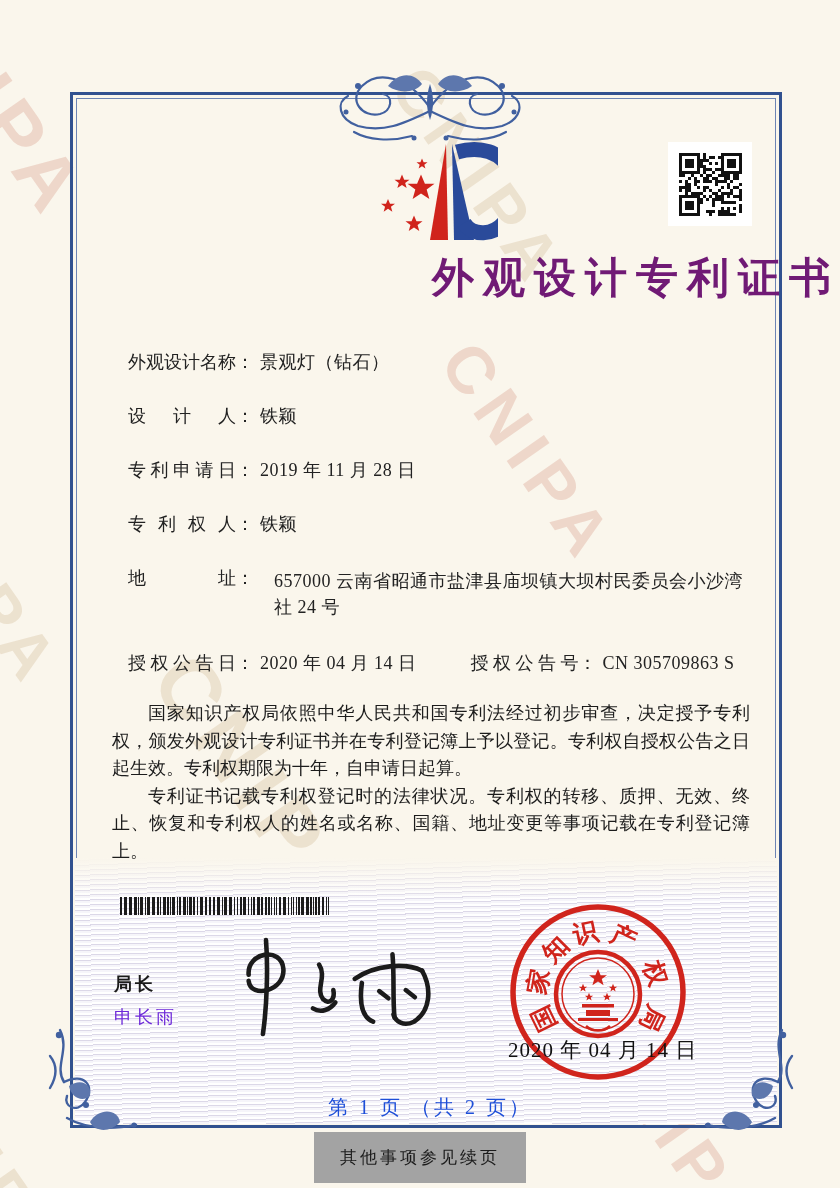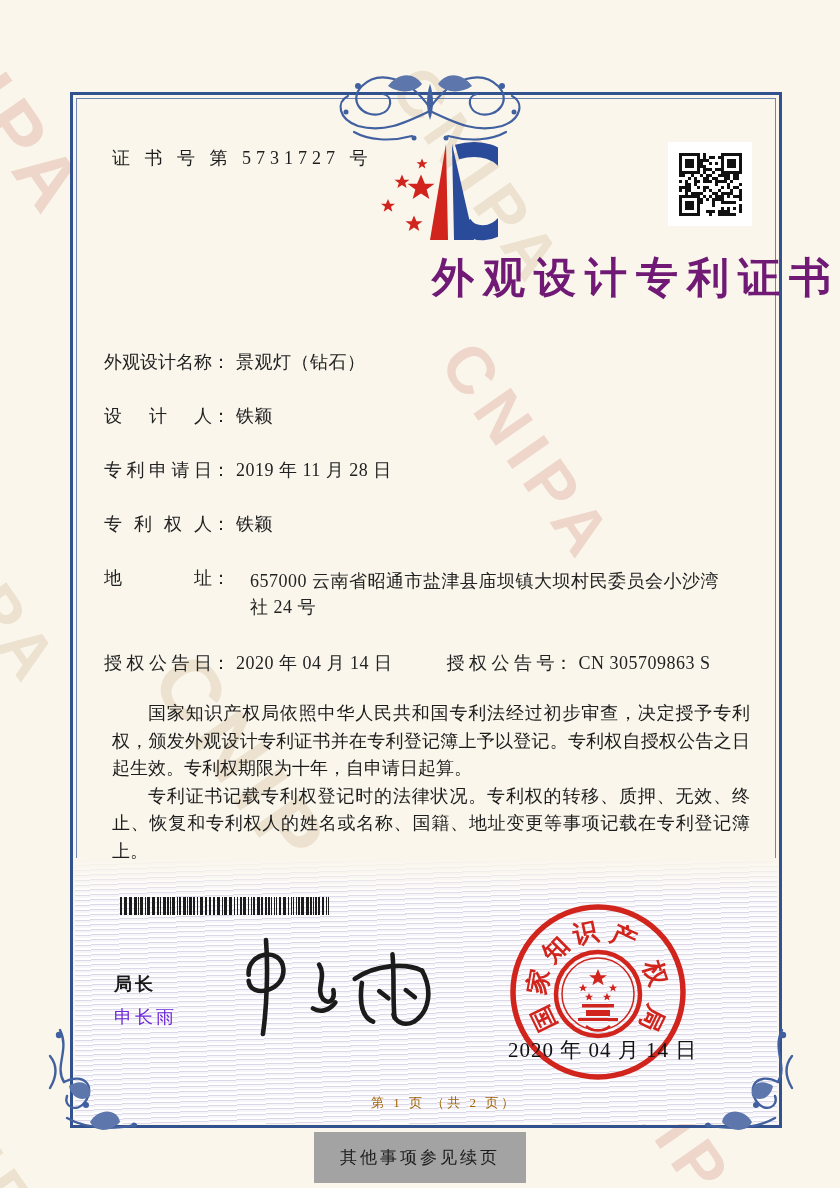--- a/index.html
+++ b/index.html
@@ -33,21 +33,21 @@
   .cert-no { position:absolute; left:112px; top:146px; font-size:18px; letter-spacing:5px; color:#1d1d1d; }
 
   .logo { position:absolute; left:358px; top:136px; width:140px; height:112px; }
 
   .qr-box { position:absolute; left:668px; top:142px; width:84px; height:84px; background:#fff;
             display:flex; align-items:center; justify-content:center; }
 
   .title { position:absolute; left:0; top:250px; width:840px; text-align:right;
            font-size:42px; font-weight:bold; letter-spacing:9px; color:#701a75; }
 
-  .fields { position:absolute; left:104px; top:352px; width:640px; font-size:18px; }
+  .fields { position:absolute; left:128px; top:352px; width:640px; font-size:18px; }
   .frow { margin-bottom:33px; line-height:21px; white-space:nowrap; }
   .f-label { display:inline-block; width:108px; text-align:justify; text-align-last:justify; vertical-align:top; }
   .f-colon { display:inline-block; vertical-align:top; }
   .f-value { display:inline-block; margin-left:6px; vertical-align:top; letter-spacing:0.5px; }
   .frow.addr { white-space:normal; }
   .frow.addr .f-value { width:478px; line-height:26px;margin-left:20px; }
   .grant2 { margin-left:54px; }
 
   .paras { position:absolute; left:112px; top:700px; width:638px; font-size:18px;
            line-height:27.5px; color:#1c1c1c; text-align:justify; }
@@ -63,22 +63,22 @@
 
   .seal { position:absolute; left:508px; top:902px; width:180px; height:180px; }
   .seal svg { position:absolute; left:0; top:0; }
   .seal-ring-text { position:absolute; left:0; top:0; width:100%; height:100%; }
   .seal-ring-text span { position:absolute; left:calc(50% - 13px); top:calc(50% - 14px);
         width:26px; height:28px; text-align:center; font-size:25px; font-weight:bold;
         color:#d0241c; transform-origin:center; }
   .seal-date { position:absolute; left:0; top:134px; width:100%; text-align:center;
         font-size:21px; color:#111; letter-spacing:1px; white-space:nowrap; }
 
-  .page-num { position:absolute; left:88px; top:1094px; width:712px; text-align:center;
-              font-size:13px; letter-spacing:3px; color:#a16207; }
+  .page-num { position:absolute; left:74px; top:1094px; width:712px; text-align:center;
+              font-size:20px; letter-spacing:3px; color:#1d4ed8; }
 
   .cont-note { position:absolute; left:0; top:1132px; width:840px; text-align:center; }
   .cont-note span { display:inline-block; background:#a3a3a3; padding:14px 26px;
               font-size:17px; letter-spacing:3px; color:#1b1b1b;font-family:Liberation Serif, serif; }
 </style>
 </head>
 <body>
 
 <div class="page">
 
@@ -133,21 +133,20 @@
       <path d="M29,92 C46,102 70,104 98,99"></path>
       <path d="M31,60 C43,52 54,58 52,70 C44,77 33,71 31,60 Z" fill="#5d77ad" stroke="none"></path>
       <path d="M52,96 C61,81 80,83 82,96 C72,107 57,106 52,96 Z" fill="#5d77ad" stroke="none"></path>
       <path d="M12,30 C20,40 18,52 12,62"></path>
       <circle cx="21" cy="9" r="3.2" fill="#41609f" stroke="none"></circle>
       <circle cx="48" cy="79" r="3" fill="#41609f" stroke="none"></circle>
       <circle cx="96" cy="99" r="2.6" fill="#41609f" stroke="none"></circle>
     </g>
   </svg>
 
-  <div class="cert-no">证 书 号 第 5731727 号</div>
 
   <svg class="logo" viewBox="0 0 140 112">
     <defs>
       <path id="st" d="M0,-10 L2.9,-3.1 10,-3.1 4.2,1.2 6.2,8.1 0,4 -6.2,8.1 -4.2,1.2 -10,-3.1 -2.9,-3.1 Z" fill="#d0241c"></path>
     </defs>
     <polygon points="88,8 72,104 90,104" fill="#d0241c"></polygon>
     <polygon points="94,8 96,104 116,104" fill="#2a4a9a"></polygon>
     <path d="M99,16 C148,2 172,48 148,84 C136,101 114,100 106,87" stroke="#2a4a9a" stroke-width="15" fill="none"></path>
     <use href="#st" transform="translate(64,28) scale(0.55)"></use>
     <use href="#st" transform="translate(44,46) scale(0.75)"></use>

